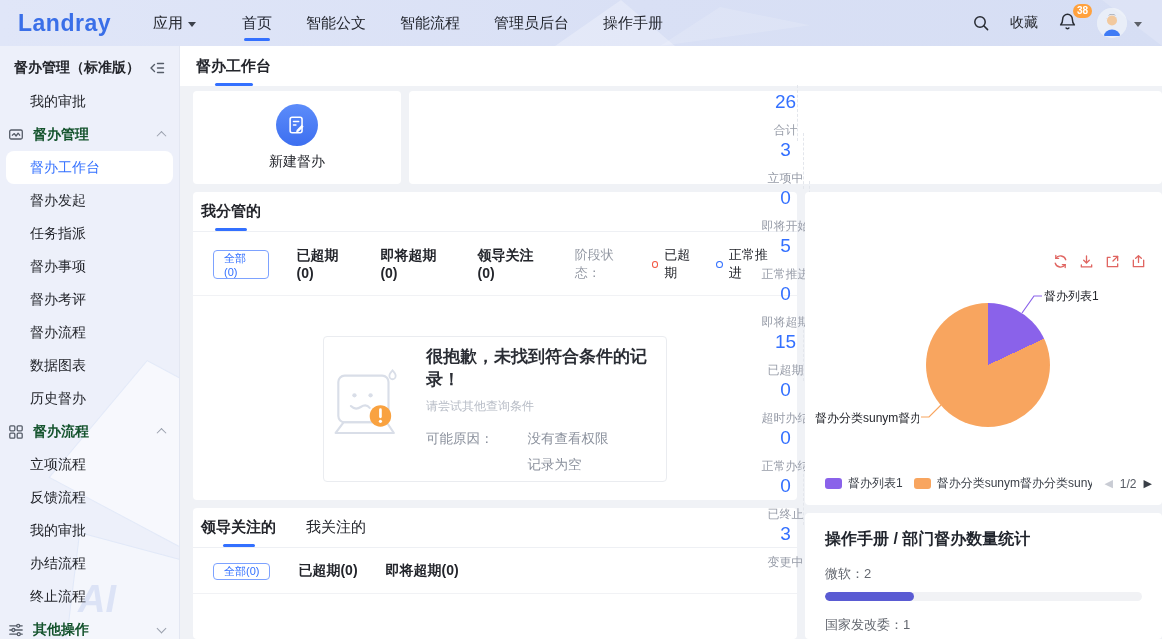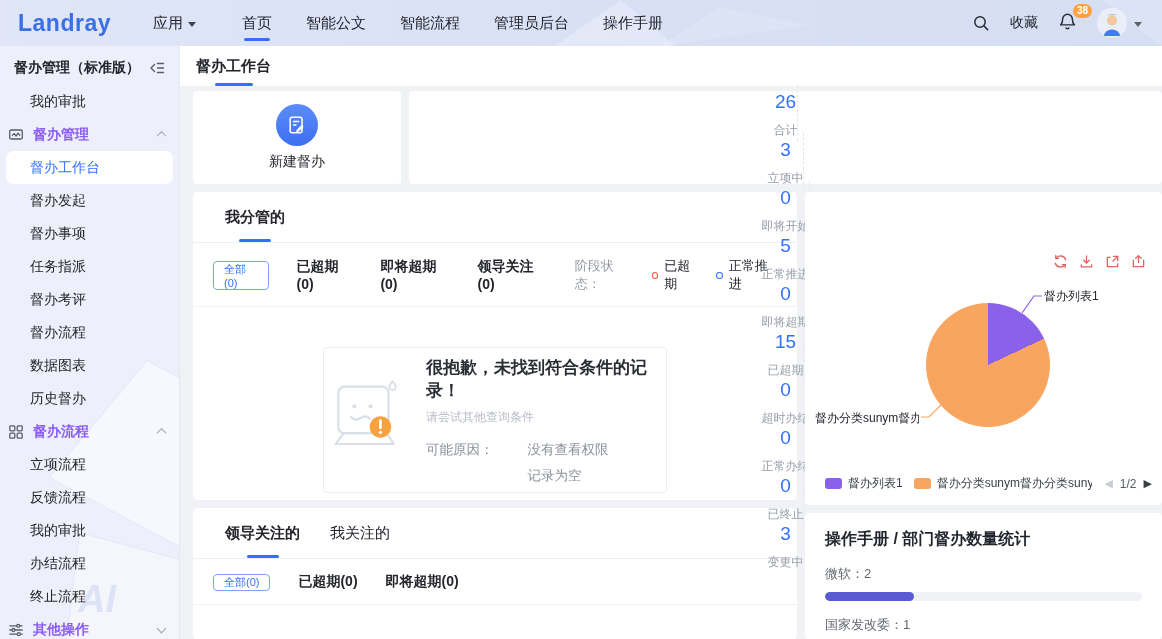--- a/index.html
+++ b/index.html
@@ -32,21 +32,21 @@
   
   .layout { display:flex; height:593px; }
 
   
   .sidebar { width:180px; background:#edf0fa; border-right:1px solid #e3e7f2; position:relative; overflow:hidden; flex:none; }
   .side-head { display:flex; align-items:center; justify-content:space-between; padding:13px 14px 8px 14px; }
   .side-title { font-size:14px; font-weight:bold; }
   .collapse-btn { cursor:pointer; color:#555c68; display:flex; }
   .side-list { position:relative; z-index:1; }
   .side-item { height:33px; display:flex; align-items:center; font-size:14px; color:#23252b; cursor:pointer; padding-left:30px; }
-  .side-item.section { padding-left:8px; gap:9px; font-weight:bold; color:#8b5cf6; padding-right:14px; }
+  .side-item.section { padding-left:8px; gap:9px; font-weight:bold; color:#14532d; padding-right:14px; }
   .side-item.section .sec-icon { color:#555c68; display:flex; }
   .chev { width:7px; height:7px; border-right:1.5px solid #9aa0ad; border-bottom:1.5px solid #9aa0ad; margin-left:auto; }
   .chev.up { transform:rotate(-135deg) translate(-1px,-1px); }
   .chev.down { transform:rotate(45deg); margin-top:-3px; }
   .side-item.active { background:#fff; color:#3370ff; border-radius:8px; margin:0 6px; padding-left:24px; }
   .watermark { position:absolute; bottom:-10px; left:0; right:0; height:320px; pointer-events:none; z-index:0; }
   .wm-cube { position:absolute; background:rgba(255,255,255,.55); border:1px solid rgba(190,205,240,.35); }
   .wm-cube.c1 { width:150px; height:150px; right:-60px; bottom:120px; transform:rotate(28deg) skewX(-12deg); }
   .wm-cube.c2 { width:130px; height:130px; right:-20px; bottom:-30px; transform:rotate(15deg) skewX(8deg); background:rgba(255,255,255,.4); }
   .wm-ai { position:absolute; left:78px; bottom:28px; font-size:38px; font-weight:bold; font-style:italic; color:rgba(125,155,225,.20); }
@@ -66,21 +66,21 @@
   .stats-card { flex:1; display:flex; align-items:center; min-width:0; }
   .stat { flex:1; text-align:center; position:relative; cursor:pointer; }
   .stat:not(:last-child)::after { content:""; position:absolute; right:0; top:-6px; height:56px; border-right:1px dashed #e3e6ec; }
   .stat-value { color:#3370ff; font-size:19px; }
   .stat-label { color:#979ca8; font-size:12px; margin-top:9px; }
 
   .grid { display:flex; gap:8px; flex:1; min-height:0; }
   .col-left { width:604px; flex:none; display:flex; flex-direction:column; gap:8px; }
   .col-right { flex:1; display:flex; flex-direction:column; gap:8px; min-width:0; }
 
-  .panel-tabs { display:flex; align-items:stretch; gap:30px; padding:0 32px; border-bottom:1px solid #eef0f4; height:51px; }
+  .panel-tabs { display:flex; align-items:stretch; gap:30px; padding:0 8px; border-bottom:1px solid #eef0f4; height:40px; }
   .ptab { font-size:15px; display:flex; align-items:center; position:relative; cursor:pointer; color:#23252b; }
   .ptab.active { font-weight:bold; }
   .ptab.active::after { content:""; position:absolute; bottom:0; left:50%; transform:translateX(-50%); width:32px; height:3px; border-radius:2px; background:#3370ff; }
 
   .filter-row { display:flex; align-items:center; padding:14px 20px 13px; gap:28px; border-bottom:1px solid #f1f2f5; margin:0 0 0 0; }
   .pill { font-size:11px; color:#3370ff; border:1px solid #7da2ff; border-radius:4px; padding:0 10px; cursor:pointer; }
   .filter { font-size:14px; font-weight:bold; color:#23252b; cursor:pointer; }
   .stage { margin-left:auto; display:flex; align-items:center; gap:16px; }
   .stage-label { font-size:13px; color:#9398a3; }
   .stage-item { display:flex; align-items:center; gap:6px; font-size:13px; color:#23252b; }
@@ -209,24 +209,24 @@
         <span>督办管理</span>
         <span class="chev up"></span>
       </div>
       <div class="side-item active">
           <span>督办工作台</span>
         </div>
       <div class="side-item">
           <span>督办发起</span>
         </div>
       <div class="side-item">
+          <span>任务指派</span>
+        </div>
+      <div class="side-item">
           <span>督办事项</span>
-        </div>
-      <div class="side-item">
-          <span>任务指派</span>
         </div>
       <div class="side-item">
           <span>督办考评</span>
         </div>
       <div class="side-item">
           <span>督办流程</span>
         </div>
       <div class="side-item">
           <span>数据图表</span>
         </div>

